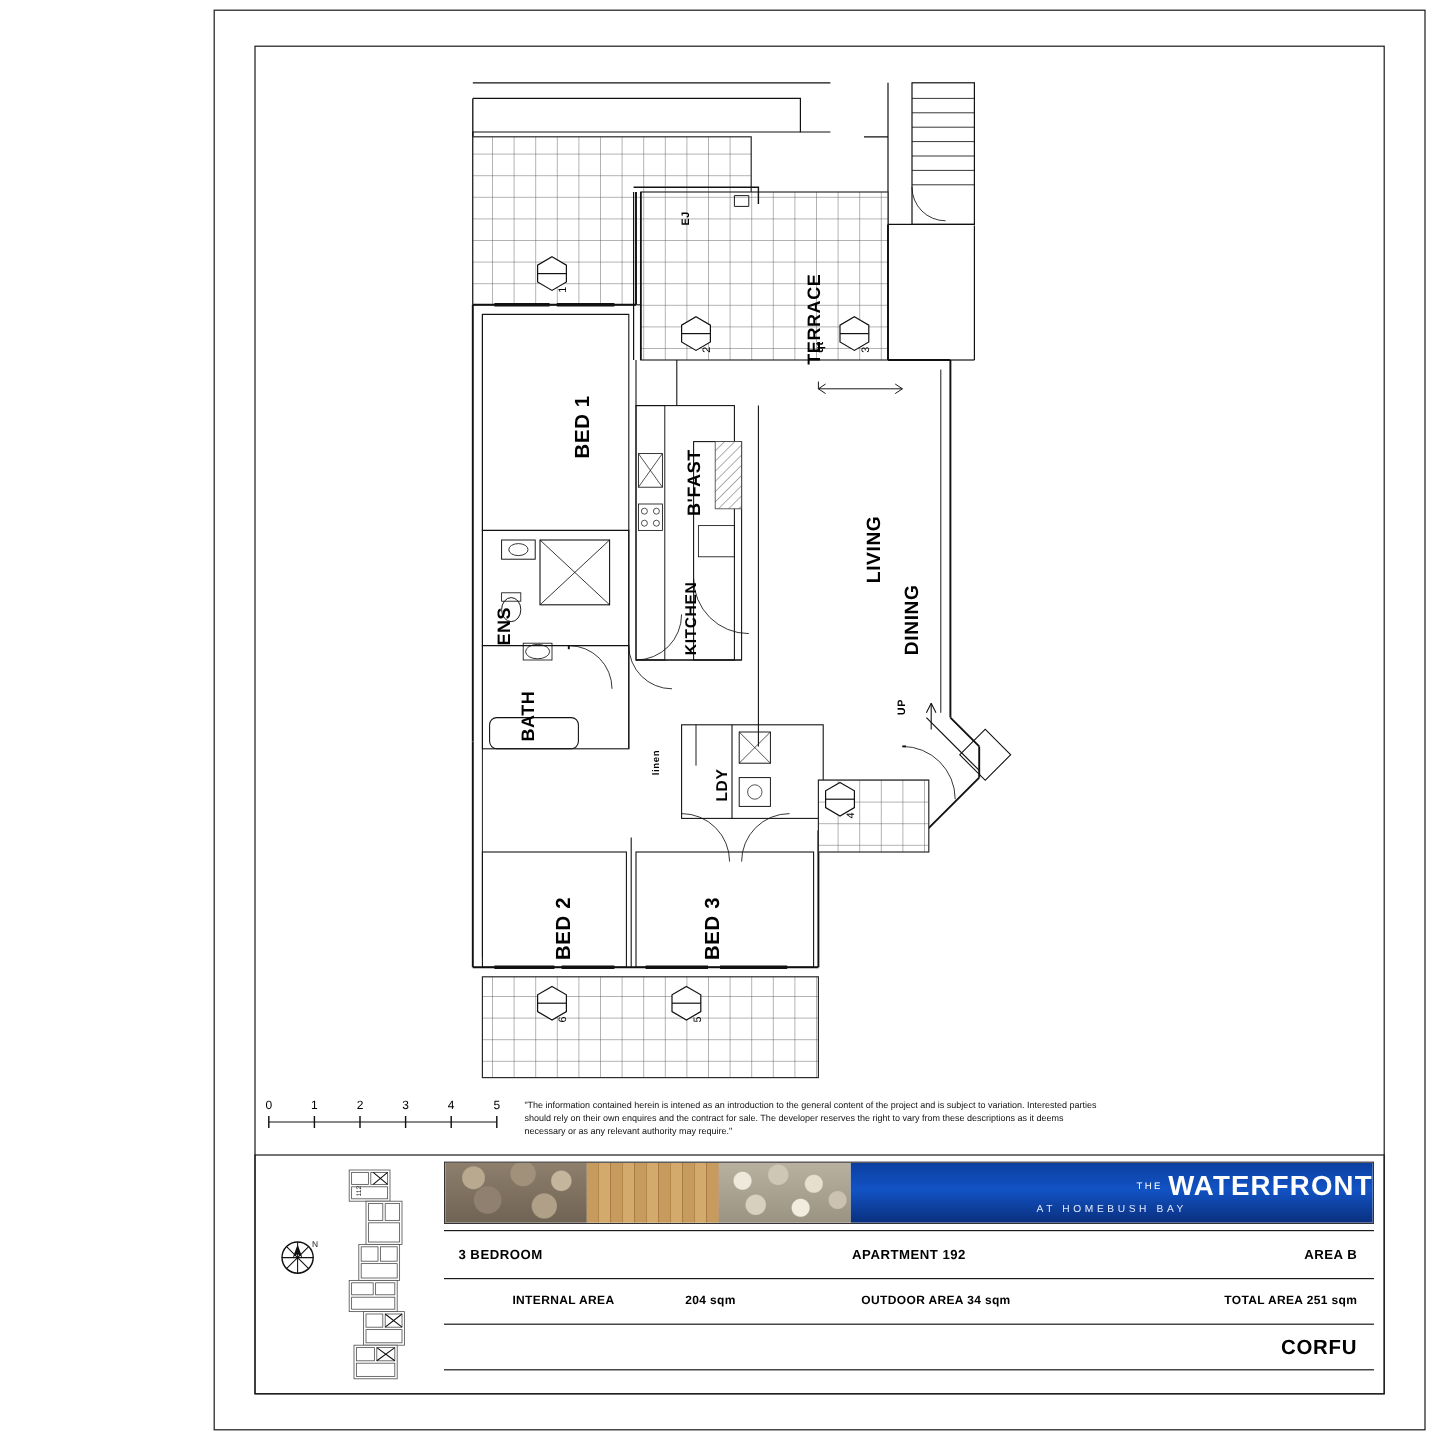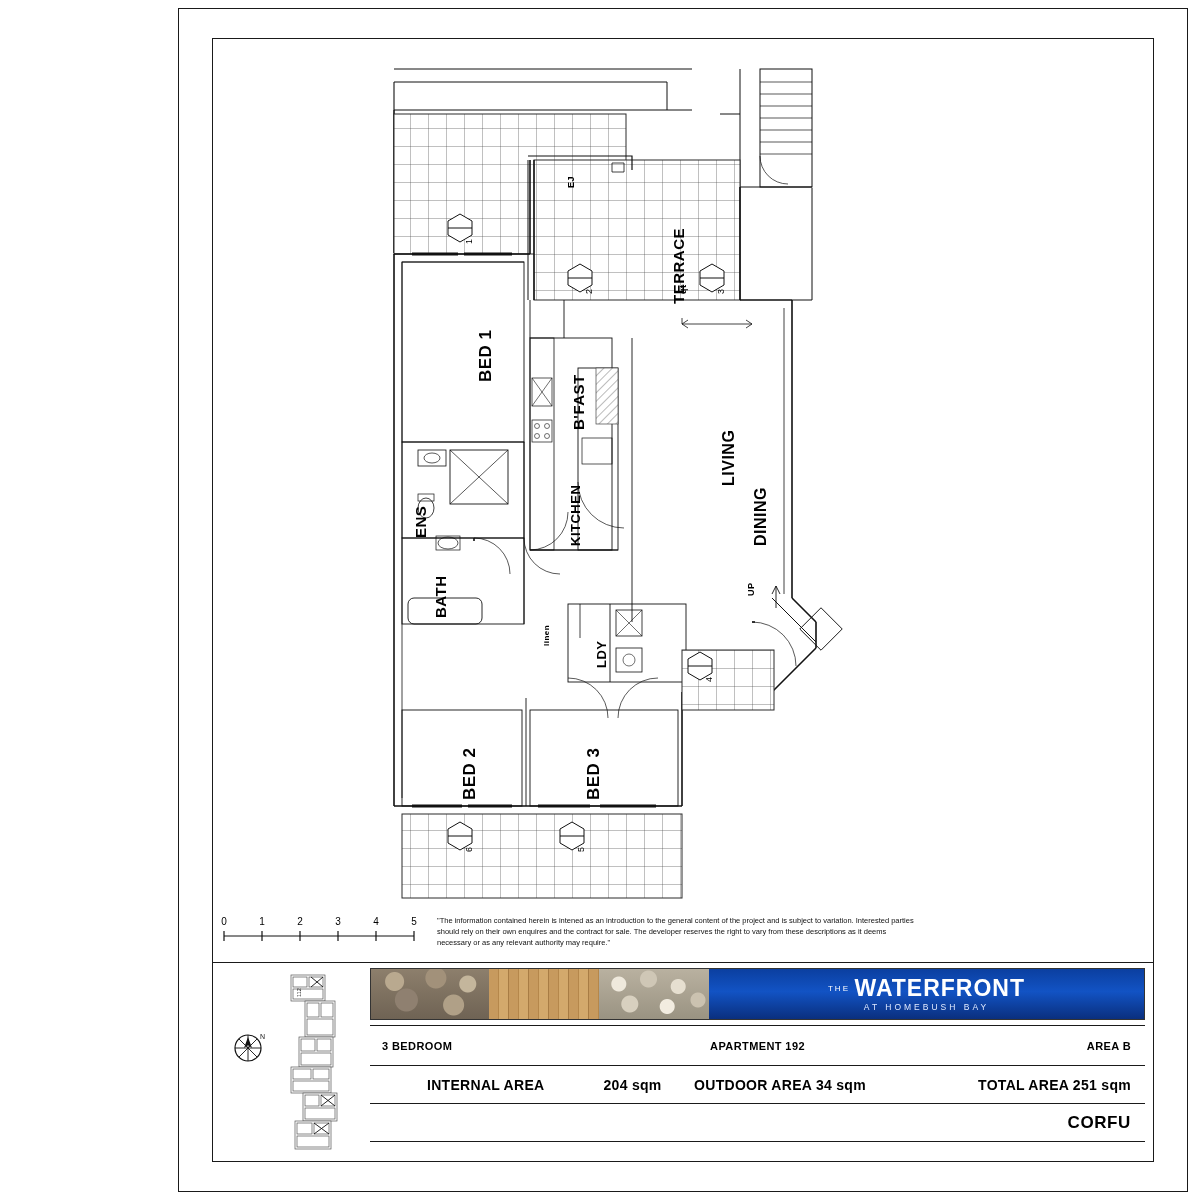--- a/index.html
+++ b/index.html
@@ -138,21 +138,21 @@
   #photo-pebble { left: 228px;width: 110px; }
   #logo-panel {
     position: absolute;
     left: 338px; top: 0; right: 0; bottom: 0;
     background: linear-gradient(180deg,#0b3fa0 0%, #1253c4 45%, #0a2f7e 100%);
   }
   #logo-text {
     position: absolute;
     left: 0; right: 0;
     top: 6px;
-    text-align: center;
+    text-align: right;
     color: #fff;
   }
   #logo-the {
     font-size: 8px;
     letter-spacing: 2px;
     vertical-align: middle;
   }
   #logo-wf {
     font-size: 23px;
     font-weight: bold;
@@ -186,21 +186,21 @@
     position: absolute;
     top: 0; bottom: 0;
     display: flex;
     align-items: center;
   }
   .cellL { left: 12px; }
   .cellC { left: 0; right: 0; justify-content: center; }
   .cellR { right: 14px; }
 
   .big   { font-size: 11px; font-weight: bold; letter-spacing: 0.4px; }
-  .med   { font-size: 14px; font-weight: bold; letter-spacing: 0.3px; padding-left: 45px; }
+  .med   { font-size: 10px; font-weight: bold; letter-spacing: 0.3px; padding-left: 45px; }
   .proj  { font-size: 17px; font-weight: bold; letter-spacing: 0.6px; }
 
   .area-l { position:absolute; left:12px; top:0; bottom:0; display:flex; align-items:center; gap:14px;}
   .area-c { position:absolute; left:0; right:0; top:0; bottom:0; display:flex; align-items:center; justify-content:center;}
   .area-r { position:absolute; right:14px; top:0; bottom:0; display:flex; align-items:center;}
 </style>
 </head>
 <body>
 
 <div id="sheet"></div>

